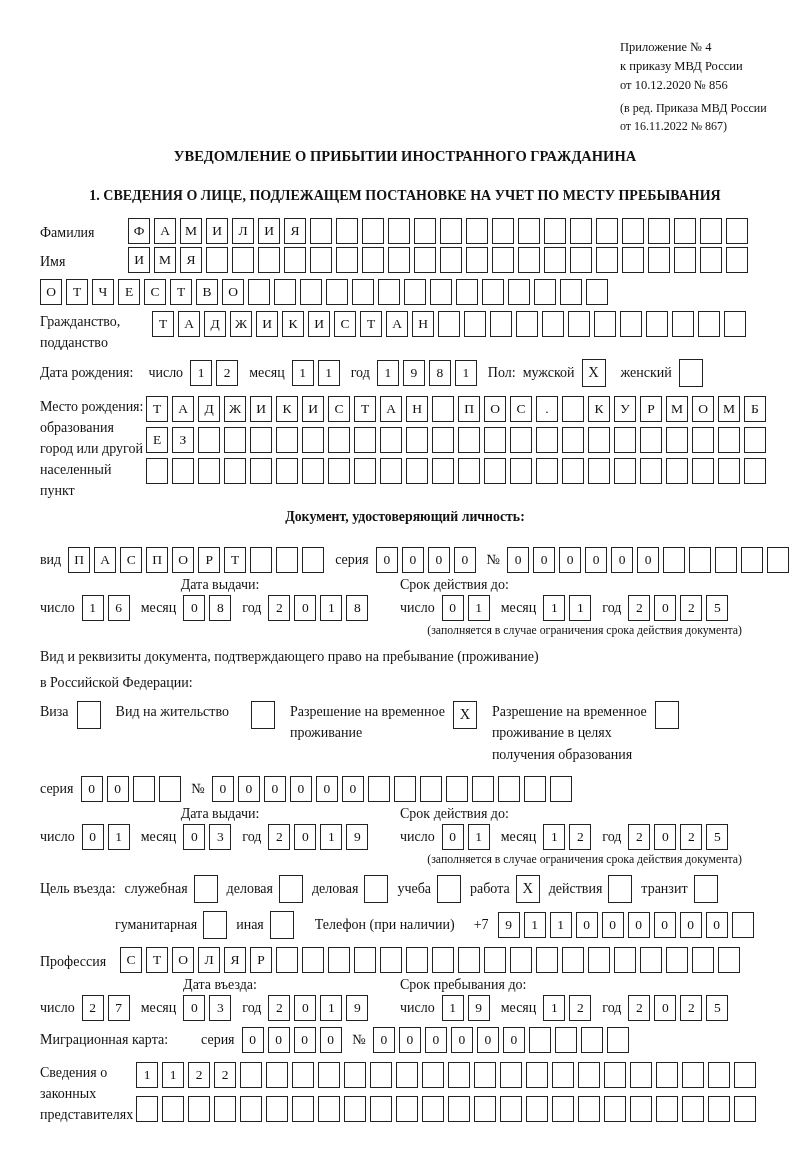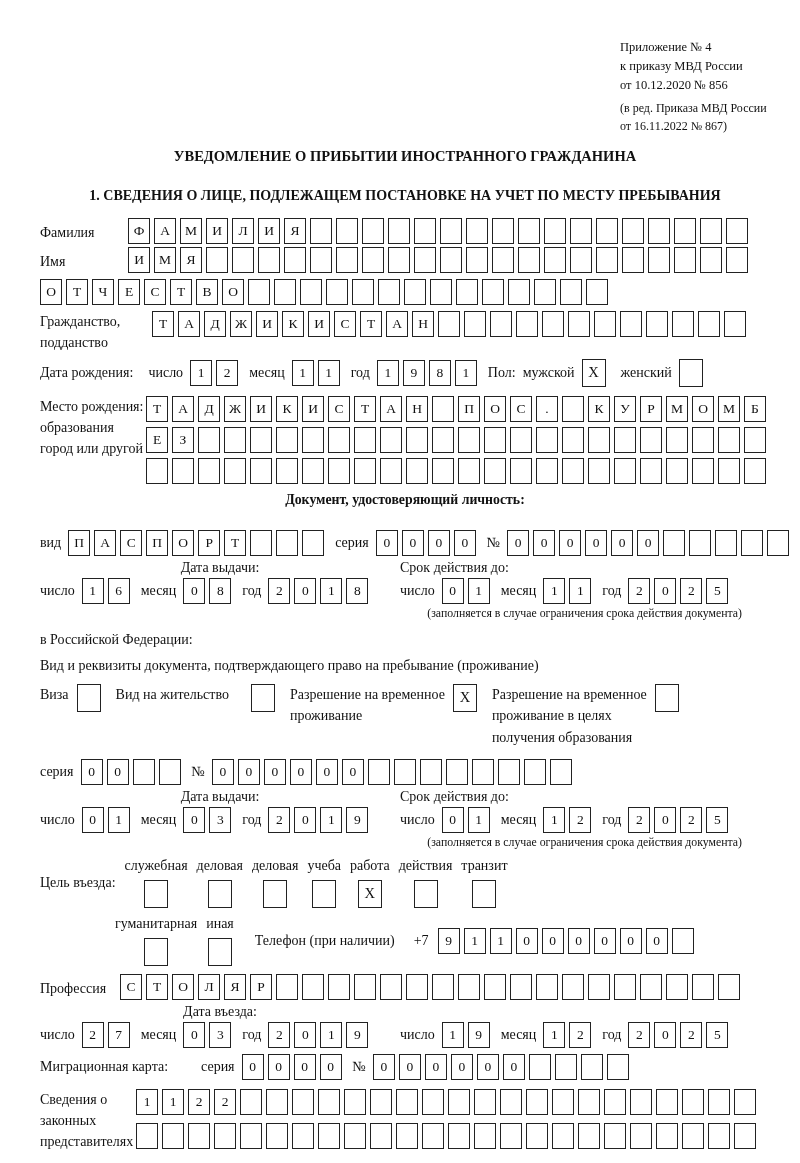--- a/index.html
+++ b/index.html
@@ -55,21 +55,21 @@
   .dgrp.right{flex:1;}
   .note{text-align:right;padding-right:28px;font-size:11.8px;margin-bottom:8px;}
 
   .intro{margin:4px 0 2px 0;line-height:1.6;}
   .opts{display:flex;align-items:flex-start;margin:6px 0 10px 0;}
   .opt{display:flex;align-items:flex-start;gap:8px;}
   .opt .txt{line-height:1.55;}
   .opt + .opt{margin-left:15px;}
 
   .purpose{display:flex;align-items:center;gap:9px;margin-bottom:8px;flex-wrap:nowrap;}
-  .purpose .p-item{display:flex;align-items:center;gap:6px;white-space:nowrap;flex-direction:column;}
+  .purpose .p-item{display:flex;align-items:center;gap:6px;white-space:nowrap;}
   .indent75{padding-left:75px;}
 </style>
 </head>
 <body>
 
 <div class="page">
 
   <div class="appendix">
     <div class="line">Приложение № 4</div>
     <div class="line">к приказу МВД России</div>
@@ -230,20 +230,21 @@
     <span class="cbx">X</span>
     <span class="gap8">женский</span>
     <span class="cbx"></span>
   </div>
 
   <div class="row">
     <div class="lbl-col w106">
       <div>Место рождения:</div>
       <div>образования</div>
       <div>город или другой</div>
+      <div>населенный пункт</div>
     </div>
     <div class="cellrows" style="margin-top:3px">
       <div class="cells">
           <span class="cell">Т</span>
           <span class="cell">А</span>
           <span class="cell">Д</span>
           <span class="cell">Ж</span>
           <span class="cell">И</span>
           <span class="cell">К</span>
           <span class="cell">И</span>
@@ -398,22 +399,22 @@
       <span class="cells">
           <span class="cell">2</span>
           <span class="cell">0</span>
           <span class="cell">2</span>
           <span class="cell">5</span>
         </span>
     </div>
   </div>
   <div class="note">(заполняется в случае ограничения срока действия документа)</div>
 
+  <div class="intro">Вид и реквизиты документа, подтверждающего право на пребывание (проживание)</div>
   <div class="intro">в Российской Федерации:</div>
-  <div class="intro">Вид и реквизиты документа, подтверждающего право на пребывание (проживание)</div>
 
   <div class="opts">
     <div class="opt">
       <span class="txt">Виза</span>
       <span class="cbx"></span>
     </div>
     <div class="opt">
       <span class="txt">Вид на жительство</span>
       <span class="cbx" style="margin-left:14px"></span>
     </div>
@@ -589,20 +590,21 @@
         <span class="cell"></span>
         <span class="cell"></span>
         <span class="cell"></span>
         <span class="cell"></span>
         <span class="cell"></span>
       </div>
   </div>
 
   <div class="dhdr">
     <div class="dh-l">Дата въезда:</div>
+    <div class="dh-r">Срок пребывания до:</div>
   </div>
   <div class="drow">
     <div class="dgrp">
       <span>число</span>
       <span class="cells">
           <span class="cell">2</span>
           <span class="cell">7</span>
         </span>
       <span>месяц</span>
       <span class="cells">

